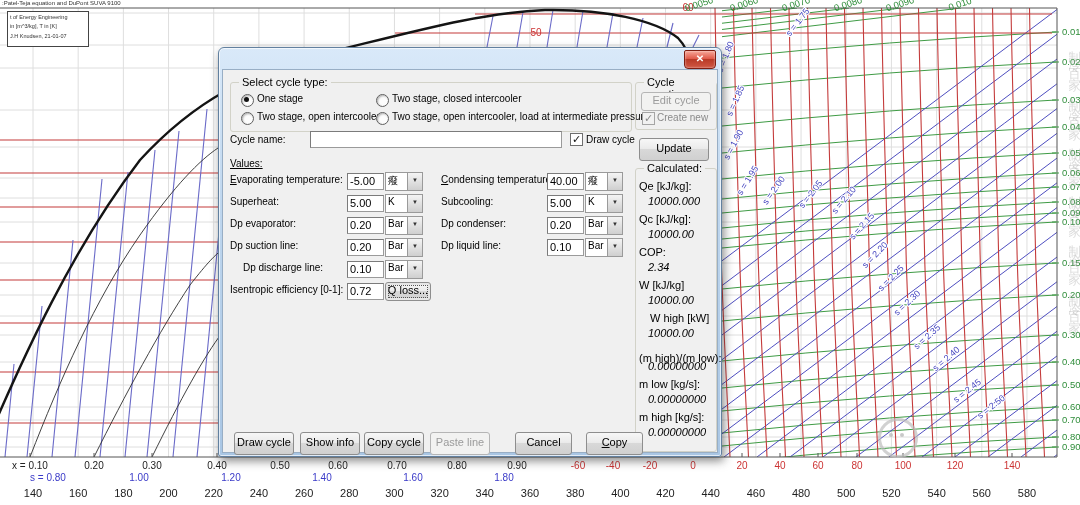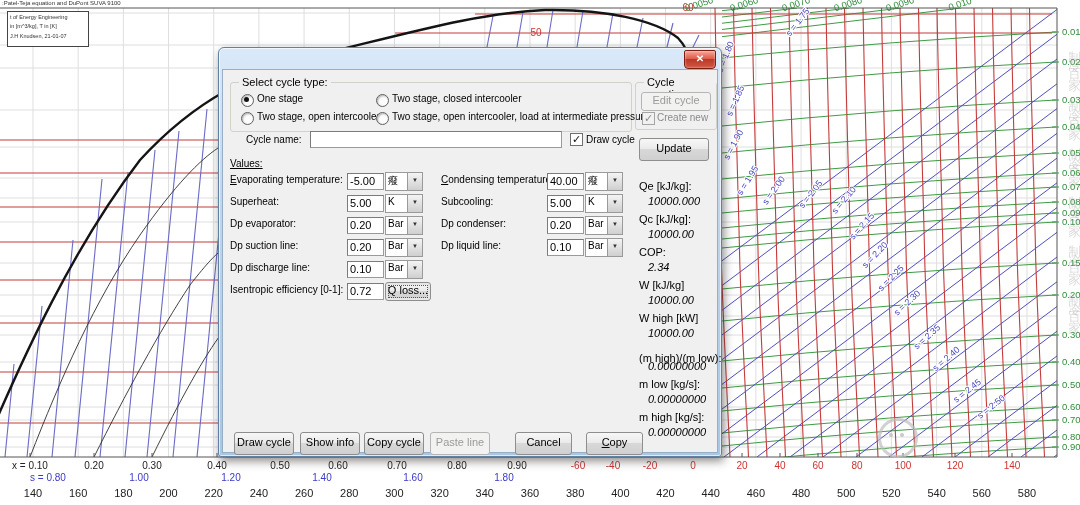--- a/index.html
+++ b/index.html
@@ -398,21 +398,21 @@
       <span class="radio sel" style="left:10px;top:11px"></span>
     <span class="lbl" style="left:26px;top:10px">One stage</span>
           <span class="radio" style="left:145px;top:11px"></span>
     <span class="lbl" style="left:161px;top:10px">Two stage, closed intercooler</span>
           <span class="radio" style="left:10px;top:29px"></span>
     <span class="lbl" style="left:26px;top:28px">Two stage, open intercooler</span>
           <span class="radio" style="left:145px;top:29px"></span>
     <span class="lbl" style="left:161px;top:28px">Two stage, open intercooler, load at intermediate pressure</span>
         </div>
 
-      <span class="lbl" style="left:23px;top:64px">Cycle name:</span>
+      <span class="lbl" style="left:7px;top:64px">Cycle name:</span>
       <input class="txt" style="left: 87px; top: 61px; width: 246px;" value="">
       <span class="cb" id="drawCycleCb" style="left:347px;top:63px">✓</span>
       <span class="lbl" style="left:363px;top:64px">Draw cycle</span>
 
       <span class="lbl underline" style="left:7px;top:88px">Values:</span>
 
       <div id="rowsHost">
           <span class="lbl u" style="left:7px;top:104px">Evaporating temperature:</span>
   <input class="txt" style="left: 124px; top: 103px; width: 31px;" value="-5.00">
           <span class="dd" style="left:162px;top:102px">
@@ -430,21 +430,21 @@
           <span class="dd" style="left:162px;top:146px">
         <span class="val">Bar</span>
         <span class="arr">▼</span>
           </span>
           <span class="lbl" style="left:7px;top:170px">Dp suction line:</span>
   <input class="txt" style="left: 124px; top: 169px; width: 31px;" value="0.20">
           <span class="dd" style="left:162px;top:168px">
         <span class="val">Bar</span>
         <span class="arr">▼</span>
           </span>
-          <span class="lbl" style="left:7px;top:192px">Dp discharge line:</span>
+          <span class="lbl" style="left:20px;top:192px">Dp discharge line:</span>
   <input class="txt" style="left: 124px; top: 191px; width: 31px;" value="0.10">
           <span class="dd" style="left:162px;top:190px">
         <span class="val">Bar</span>
         <span class="arr">▼</span>
           </span>
           <span class="lbl" style="left:7px;top:214px">Isentropic efficiency [0-1]:</span>
   <input class="txt" style="left: 124px; top: 213px; width: 31px;" value="0.72">
           <div class="btn small focus" style="left:162px;top:212px;width:44px">Q loss...</div>
           <span class="lbl u" style="left:218px;top:104px">Condensing temperature:</span>
   <input class="txt" style="left: 324px; top: 103px; width: 31px;" value="40.00">
@@ -473,30 +473,33 @@
         </div>
 
       <div class="grp" style="left:412px;top:12px;width:80px;height:46px">
         <span class="legend">Cycle creation</span>
       </div>
       <div class="btn small disabled" style="left:418px;top:22px;width:68px">Edit cycle</div>
       <span class="cb dis" id="createNewCb" style="left:419px;top:42px">✓</span>
       <span class="lbl" style="left:434px;top:42px;color:#8a8a8a">Create new</span>
       <div class="btn" style="left:416px;top:68px;width:68px">Update</div>
 
+      <div class="grp" style="left:412px;top:98px;width:80px;height:282px">
+        <span class="legend">Calculated:</span>
+      </div>
       <div id="calcHost">
           <span class="calc-lbl" style="left:416px;top:110px">Qe [kJ/kg]:</span>
     <span class="calc-val" style="left:425px;top:125px">10000.000</span>
           <span class="calc-lbl" style="left:416px;top:143px">Qc [kJ/kg]:</span>
     <span class="calc-val" style="left:425px;top:158px">10000.00</span>
           <span class="calc-lbl" style="left:416px;top:176px">COP:</span>
     <span class="calc-val" style="left:425px;top:191px">2.34</span>
           <span class="calc-lbl" style="left:416px;top:209px">W  [kJ/kg]</span>
     <span class="calc-val" style="left:425px;top:224px">10000.00</span>
-          <span class="calc-lbl" style="left:416px;top:242px">W high [kW]</span>
+          <span class="calc-lbl" style="left:427px;top:242px">W high [kW]</span>
     <span class="calc-val" style="left:425px;top:257px">10000.00</span>
           <span class="calc-lbl" style="left:416px;top:282px">(m high)/(m low):</span>
     <span class="calc-val" style="left:425px;top:290px">0.00000000</span>
           <span class="calc-lbl" style="left:416px;top:308px">m low [kg/s]:</span>
     <span class="calc-val" style="left:425px;top:323px">0.00000000</span>
           <span class="calc-lbl" style="left:416px;top:341px">m high [kg/s]:</span>
     <span class="calc-val" style="left:425px;top:356px">0.00000000</span>
         </div>
 
       <div id="btnHost">

